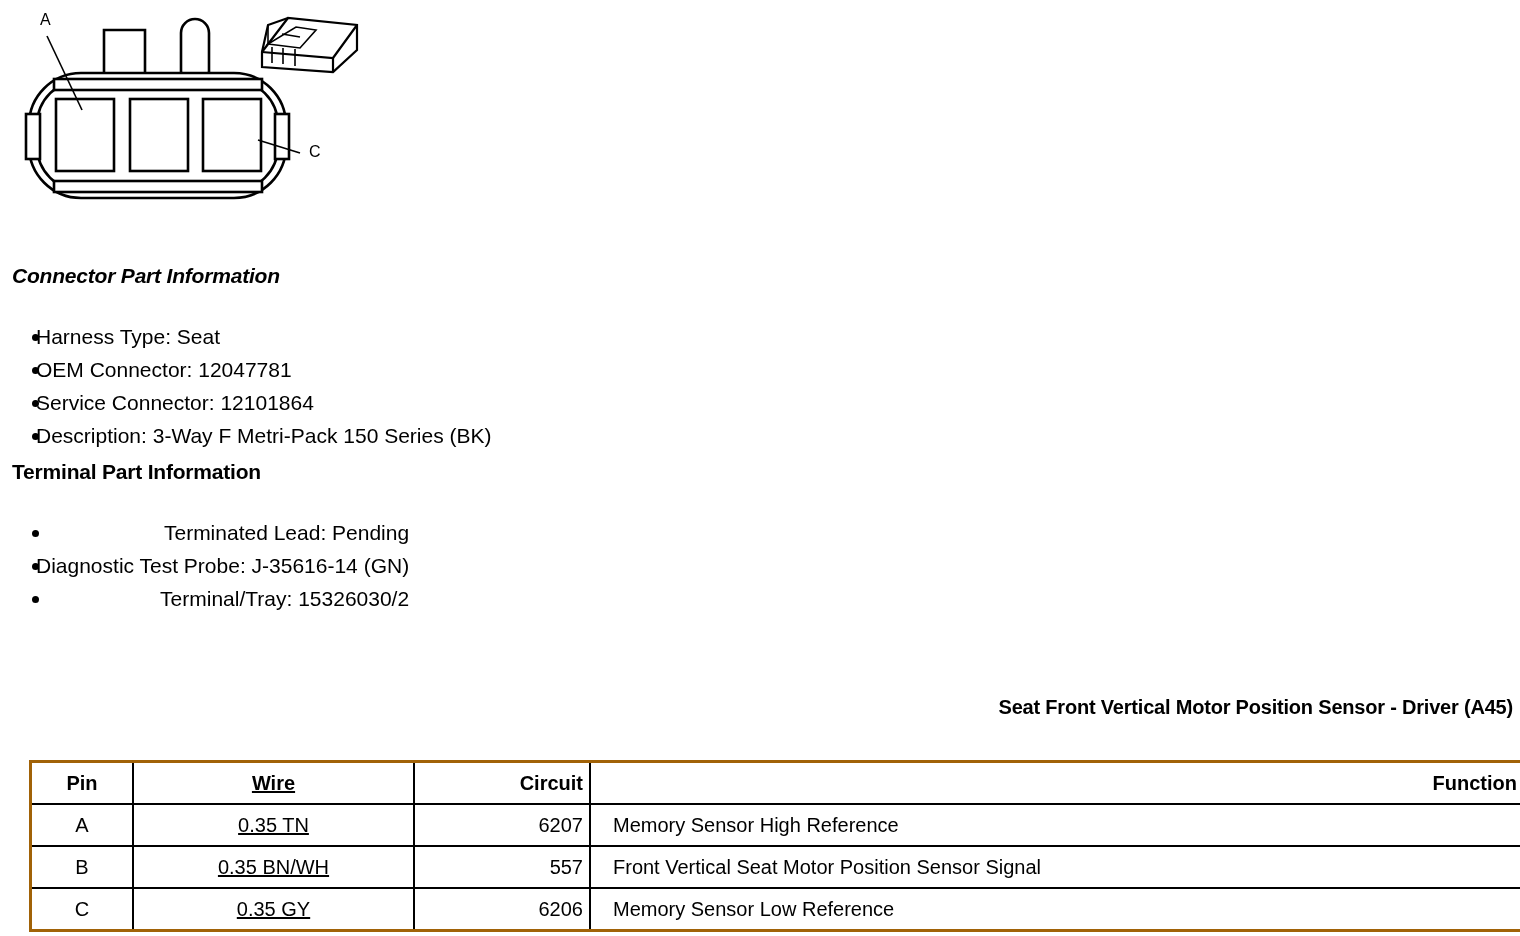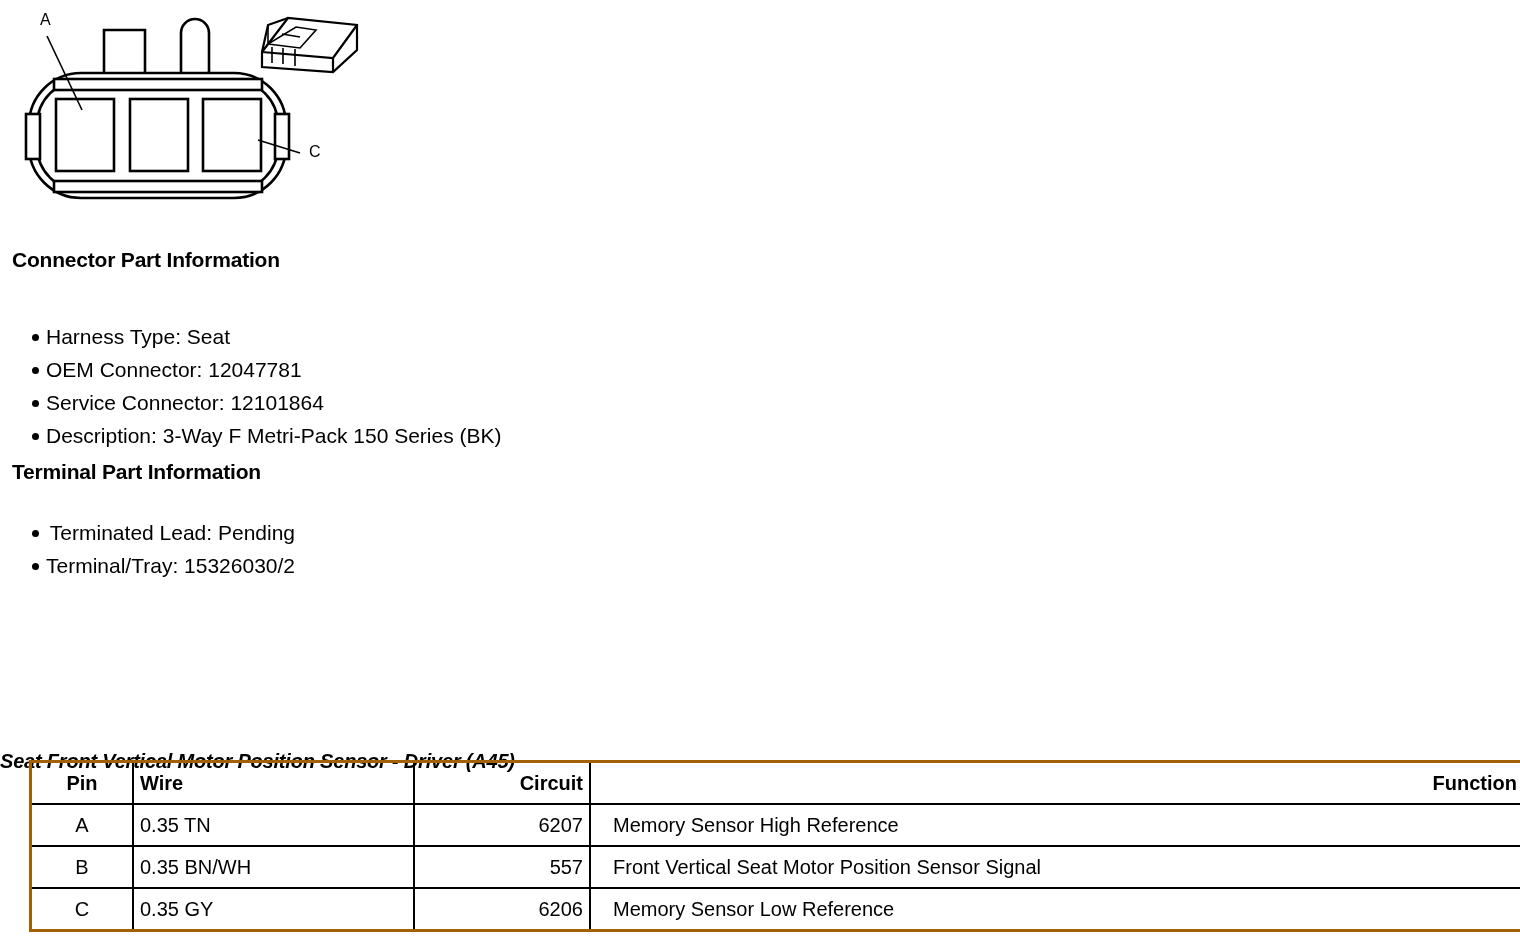--- a/index.html
+++ b/index.html
@@ -31,64 +31,63 @@
 
   
   .section-heading {
     position: absolute;
     left: 12px;
     font-size: 21px;
     font-weight: bold;
     letter-spacing: -0.2px;
     white-space: nowrap;
   }
-  #connector-part-heading { top: 248px; }
+  #connector-part-heading { top: 264px; font-style: italic; }
   #terminal-part-heading  { top: 460px; text-align: right; }
 
   
   .bullet-list {
     position: absolute;
     left: 0;
     margin: 0;
     padding: 0;
     list-style: none;
   }
   #connector-part-list { top: 320px; }
   #terminal-part-list  { top: 516px; text-align: right; }
 
   .bullet-list li {
     position: relative;
     height: 33px;
     line-height: 33px;
-    padding-left: 46px;
+    padding-left: 36px;
     font-size: 21px;
     white-space: nowrap;
   }
   .bullet-list li::before {
     content: "";
     position: absolute;
     left: 32px;
     top: 14px;
     width: 7px;
     height: 7px;
     border-radius: 50%;
     background: #000000;
   }
 
   
   #pinout-title {
     position: absolute;
     left: 0;
-    top: 750px;
+    top: 696px;
     width: 1513px;
-    text-align: left;
+    text-align: right;
     font-size: 20px;
     font-weight: bold;
     letter-spacing: -0.2px;
-    font-style: italic;
   }
 
   #pinout-table {
     position: absolute;
     left: 8px;
     top: 760px;
     width: 1497px;
     border-collapse: collapse;
     table-layout: fixed;
   }
@@ -97,21 +96,21 @@
     border: 2px solid #000000;
     height: 40px;
     font-size: 20px;
     font-weight: normal;
     padding: 0 6px;
   }
   #pinout-table thead th {
     font-weight: bold;
   }
   #pinout-table .col-pin     { width: 88px;  text-align: center; }
-  #pinout-table .col-wire    { width: 267px; text-align: left; }
+  #pinout-table .col-wire    { width: 267px; text-align: center; text-decoration: underline; }
   #pinout-table .col-circuit { width: 162px; text-align: right; }
   #pinout-table .col-function{ text-align: left; padding-left: 22px; }
   #pinout-table thead .col-function { text-align: right; padding-left: 6px; }
 
   
   #pinout-table {
     border: 3px solid #a16207;
     margin-left: 21px;
   }
 </style>
@@ -178,20 +177,21 @@
   <li>Harness Type: Seat</li>
   <li>OEM Connector: 12047781</li>
   <li>Service Connector: 12101864</li>
   <li>Description: 3-Way F Metri-Pack 150 Series (BK)</li>
 </ul>
 
 <div class="section-heading" id="terminal-part-heading">Terminal Part Information</div>
 
 <ul class="bullet-list" id="terminal-part-list">
   <li>Terminated Lead: Pending</li>
+  <li>Diagnostic Test Probe: J-35616-14 (GN)</li>
   <li>Terminal/Tray: 15326030/2</li>
 </ul>
 
 <div id="pinout-title">Seat Front Vertical Motor Position Sensor - Driver (A45)</div>
 
 <table id="pinout-table">
   <thead>
     <tr>
       <th class="col-pin">Pin</th>
       <th class="col-wire">Wire</th>

